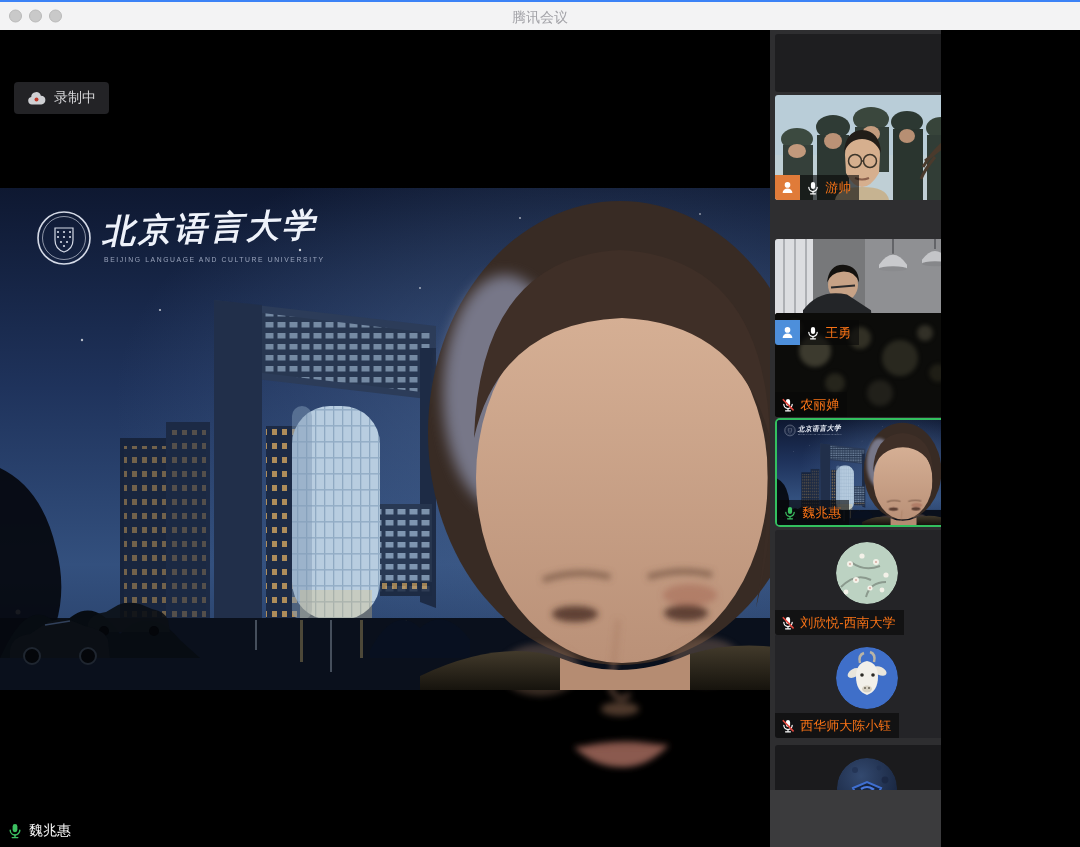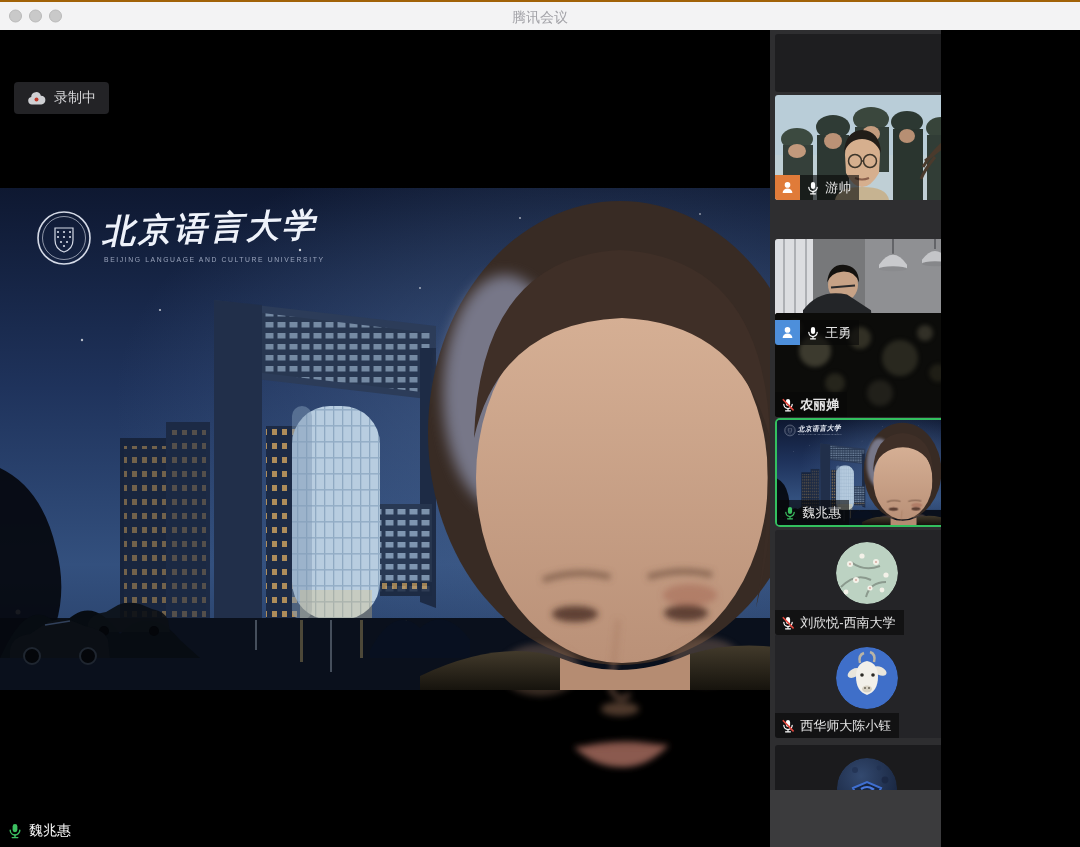--- a/index.html
+++ b/index.html
@@ -1,20 +1,20 @@
 <!DOCTYPE html>
 <html><head>
 <meta charset="utf-8">
 <style>
   html,body{margin:0;padding:0;background:#000;}
   body{width:1080px;height:847px;overflow:hidden;font-family:"Liberation Sans","DejaVu Sans",sans-serif;}
   .window{position:relative;width:1080px;height:847px;background:#000;}
 
   
-  .titlebar{position:absolute;top:0;left:0;right:0;height:30px;background:#f3f3f4;border-top:2px solid #a16207;box-sizing:border-box;}
+  .titlebar{position:absolute;top:0;left:0;right:0;height:30px;background:#f3f3f4;border-top:2px solid #3b82f6;box-sizing:border-box;}
   .traffic{position:absolute;left:9px;top:50%;transform:translateY(-50%);display:flex;gap:7px;}
   .light{width:13px;height:13px;border-radius:50%;background:#c9c9c9;border:1px solid #b9b9b9;box-sizing:border-box;}
   .win-title{position:absolute;left:0;right:0;top:0;height:28px;line-height:30px;text-align:center;color:#a3a3a8;font-size:14px;}
 
   
   .content{position:absolute;top:30px;left:0;width:941px;height:817px;display:flex;}
   .stage{position:relative;width:884px;height:817px;background:#000;overflow:hidden;}
   .main-video{position:absolute;inset:0;width:884px;height:817px;display:block;}
 
   .rec-badge{position:absolute;left:14px;top:52px;display:flex;align-items:center;gap:8px;background:#232326;border-radius:4px;padding:7px 13px;color:#d6d6d8;font-size:14px;}
@@ -23,33 +23,33 @@
   .stage-label{position:absolute;left:7px;bottom:7px;display:flex;align-items:center;gap:6px;color:#fff;font-size:14px;text-shadow:0 1px 2px #000;}
   .stage-label svg{width:16px;height:16px;display:block;}
 
   
   .sidebar{position:relative;width:196px;height:817px;background:#2e2e30;overflow:hidden;}
   .tile{position:absolute;left:5px;width:183px;background:#141416;border-radius:3px;overflow:hidden;}
   .tile svg.vid{position:absolute;inset:0;width:100%;height:100%;display:block;}
   .tp{top:4px;height:58px;background:#1e1e20;}
   .t1{top:65px;height:105px;}
   .t2{top:173px;height:106px;margin-top:36px;}
-  .t3{top:283px;height:104px;background:#0c0c0a;font-weight:bold;}
+  .t3{top:283px;height:104px;background:#0c0c0a;}
   .t4{top:388px;height:109px;box-sizing:border-box;border:2px solid #33c05f;border-radius:5px;background:#0d1527;}
   .t5{top:500px;height:105px;background:#242427;text-decoration:underline;}
   .t6{top:604px;height:104px;background:#242427;font-family:Liberation Serif, serif;}
   .t7{top:715px;height:45px;background:#1b1b1d;border-radius:3px 3px 0 0;}
   .side-footer{position:absolute;left:0;top:760px;width:196px;height:57px;background:#3b3b3d;}
 
   .tile-label{position:absolute;left:0;bottom:0;display:flex;align-items:stretch;z-index:3;}
   .badge{width:25px;height:25px;display:flex;align-items:center;justify-content:center;}
   .badge svg{width:15px;height:15px;}
   .badge.host{background:#e07b39;}
   .badge.member{background:#4d8fdb;}
-  .lab{display:flex;align-items:center;gap:5px;background:rgba(8,8,8,.62);padding:0 8px 0 6px;height:25px;color:#e5e5e5;font-size:13px;white-space:nowrap;}
+  .lab{display:flex;align-items:center;gap:5px;background:rgba(8,8,8,.62);padding:0 8px 0 6px;height:25px;color:#f97316;font-size:13px;white-space:nowrap;}
   .lab svg{width:14px;height:14px;flex:0 0 auto;}
 
   .avatar{position:absolute;left:50%;transform:translateX(-50%);border-radius:50%;overflow:hidden;}
   .t5 .avatar{top:12px;width:62px;height:62px;}
   .t6 .avatar{top:13px;width:62px;height:62px;}
   .t7 .avatar{top:13px;width:60px;height:60px;}
   .avatar svg{display:block;width:100%;height:100%;}
 </style>
 </head>
 <body>

